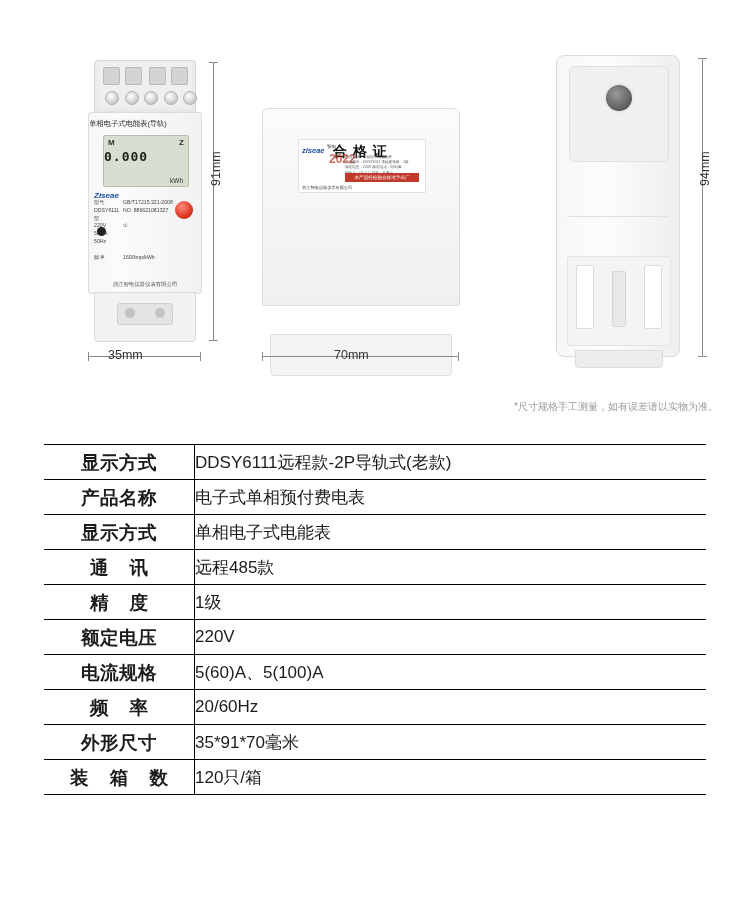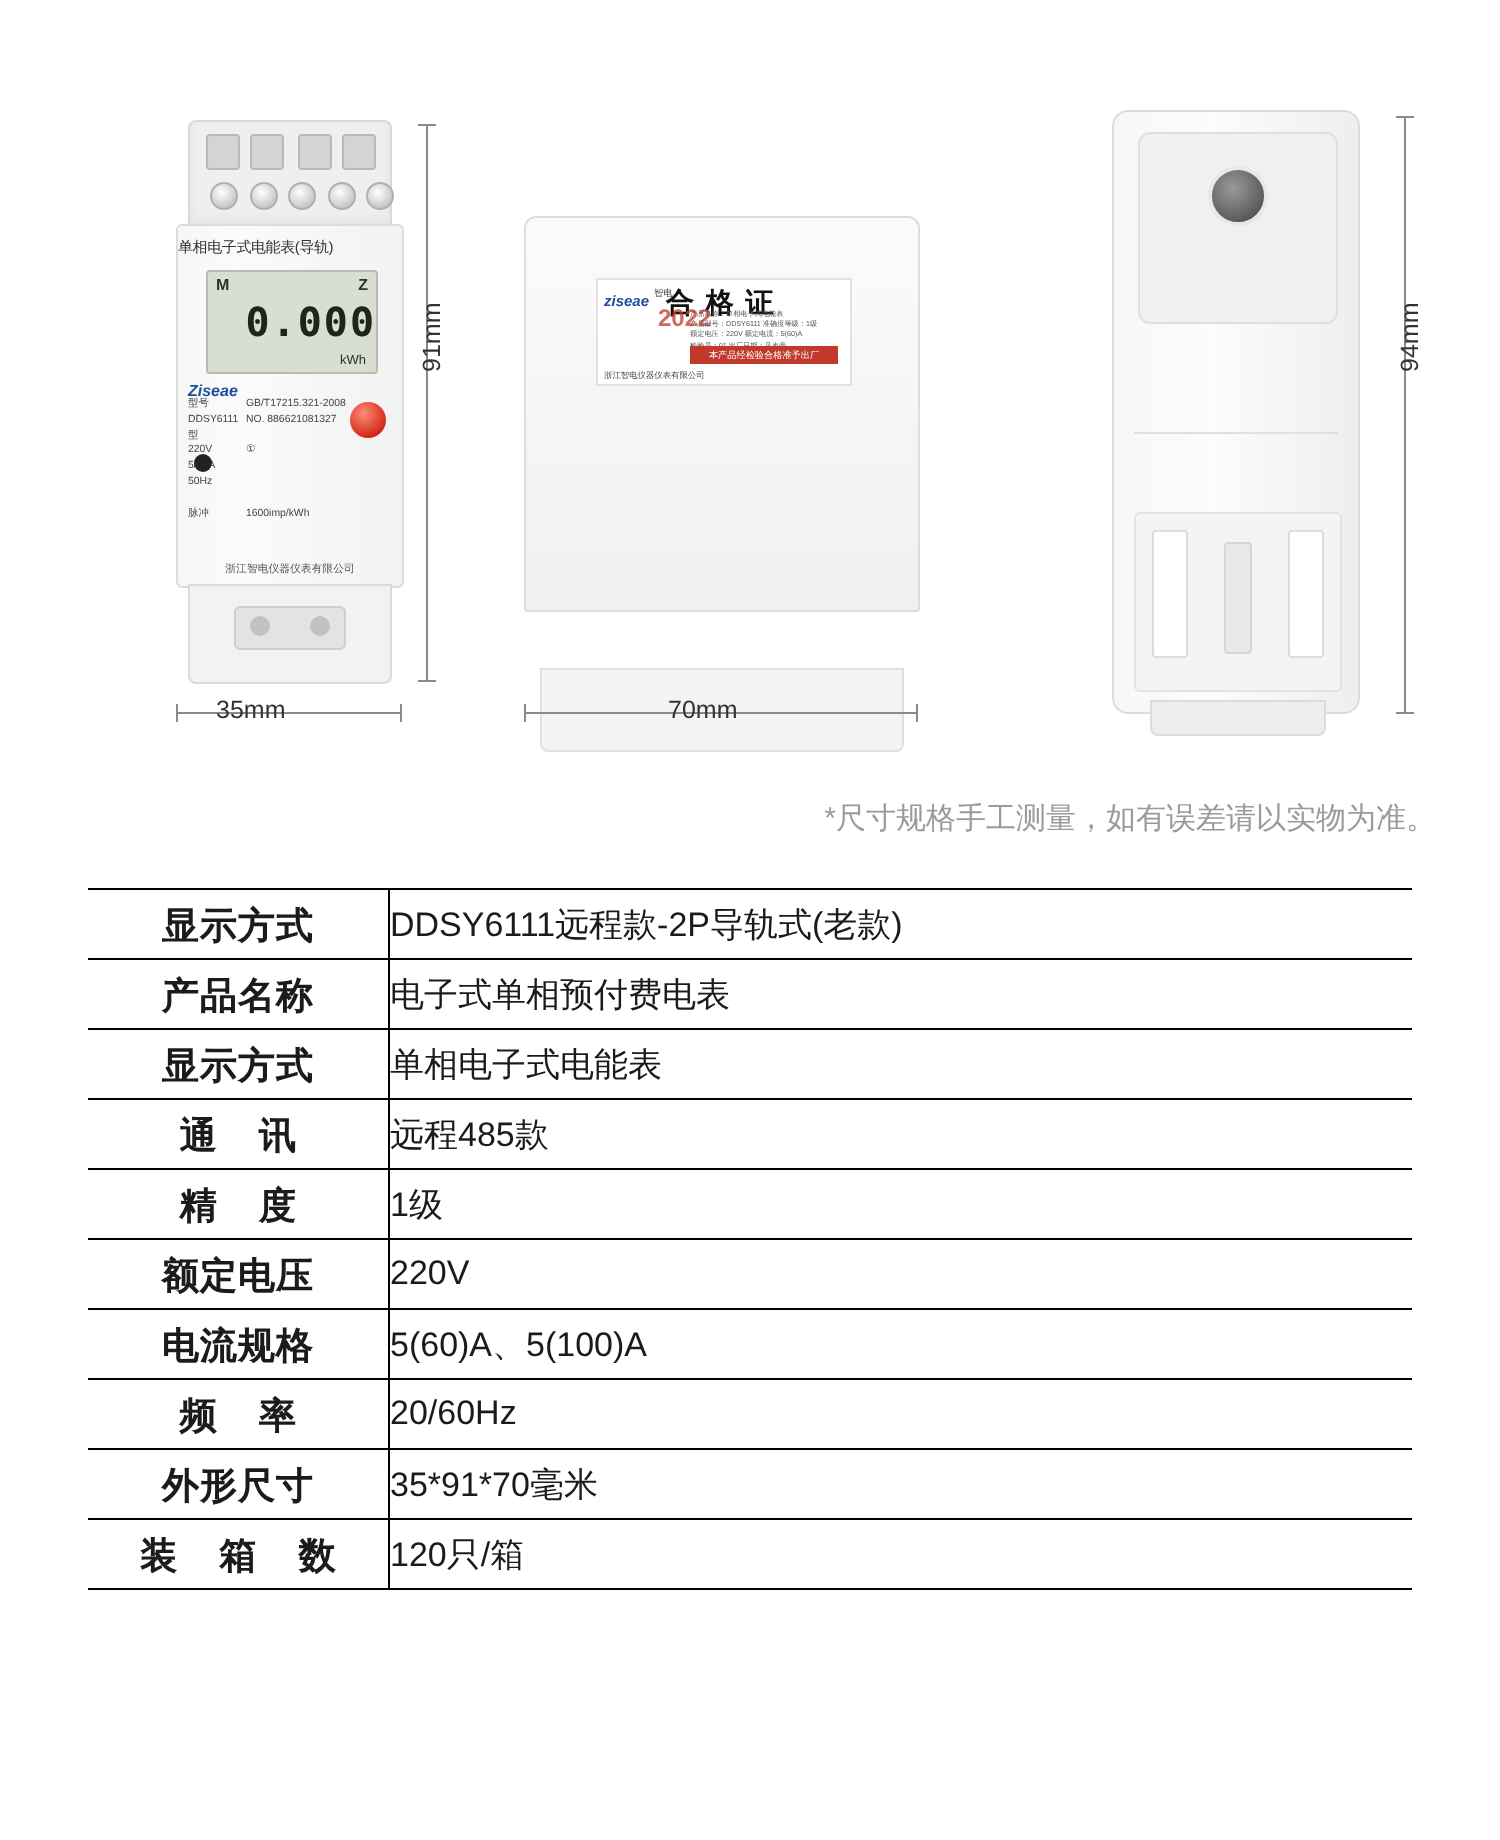--- a/index.html
+++ b/index.html
@@ -106,23 +106,23 @@
     justify-content: space-between;
     font-size: 8px;
     color: #2c3228;
     font-weight: bold;
   }
   .mf-lcd-num {
     position: absolute;
     top: 13px;
     left: 0;
     right: 0;
-    text-align: right;
+    text-align: left;
     font-family: "DejaVu Sans Mono", monospace;
-    font-size: 20px;
+    font-size: 13px;
     font-weight: bold;
     color: #20241c;
     letter-spacing: 1px;
   }
   .mf-lcd-unit {
     position: absolute;
     bottom: 2px;
     right: 5px;
     font-size: 6.5px;
     color: #2c3228;
@@ -434,21 +434,21 @@
     left: 698px;
     top: 186px;
     transform: rotate(-90deg);
     transform-origin: left top;
   }
 
   .note {
     position: absolute;
     right: 32px;
     top: 400px;
-    font-size: 15px;
+    font-size: 10px;
     color: #9a9a9a;
   }
 
   
   .spec-table {
     position: absolute;
     left: 44px;
     top: 444px;
     width: 662px;
     border-collapse: collapse;

